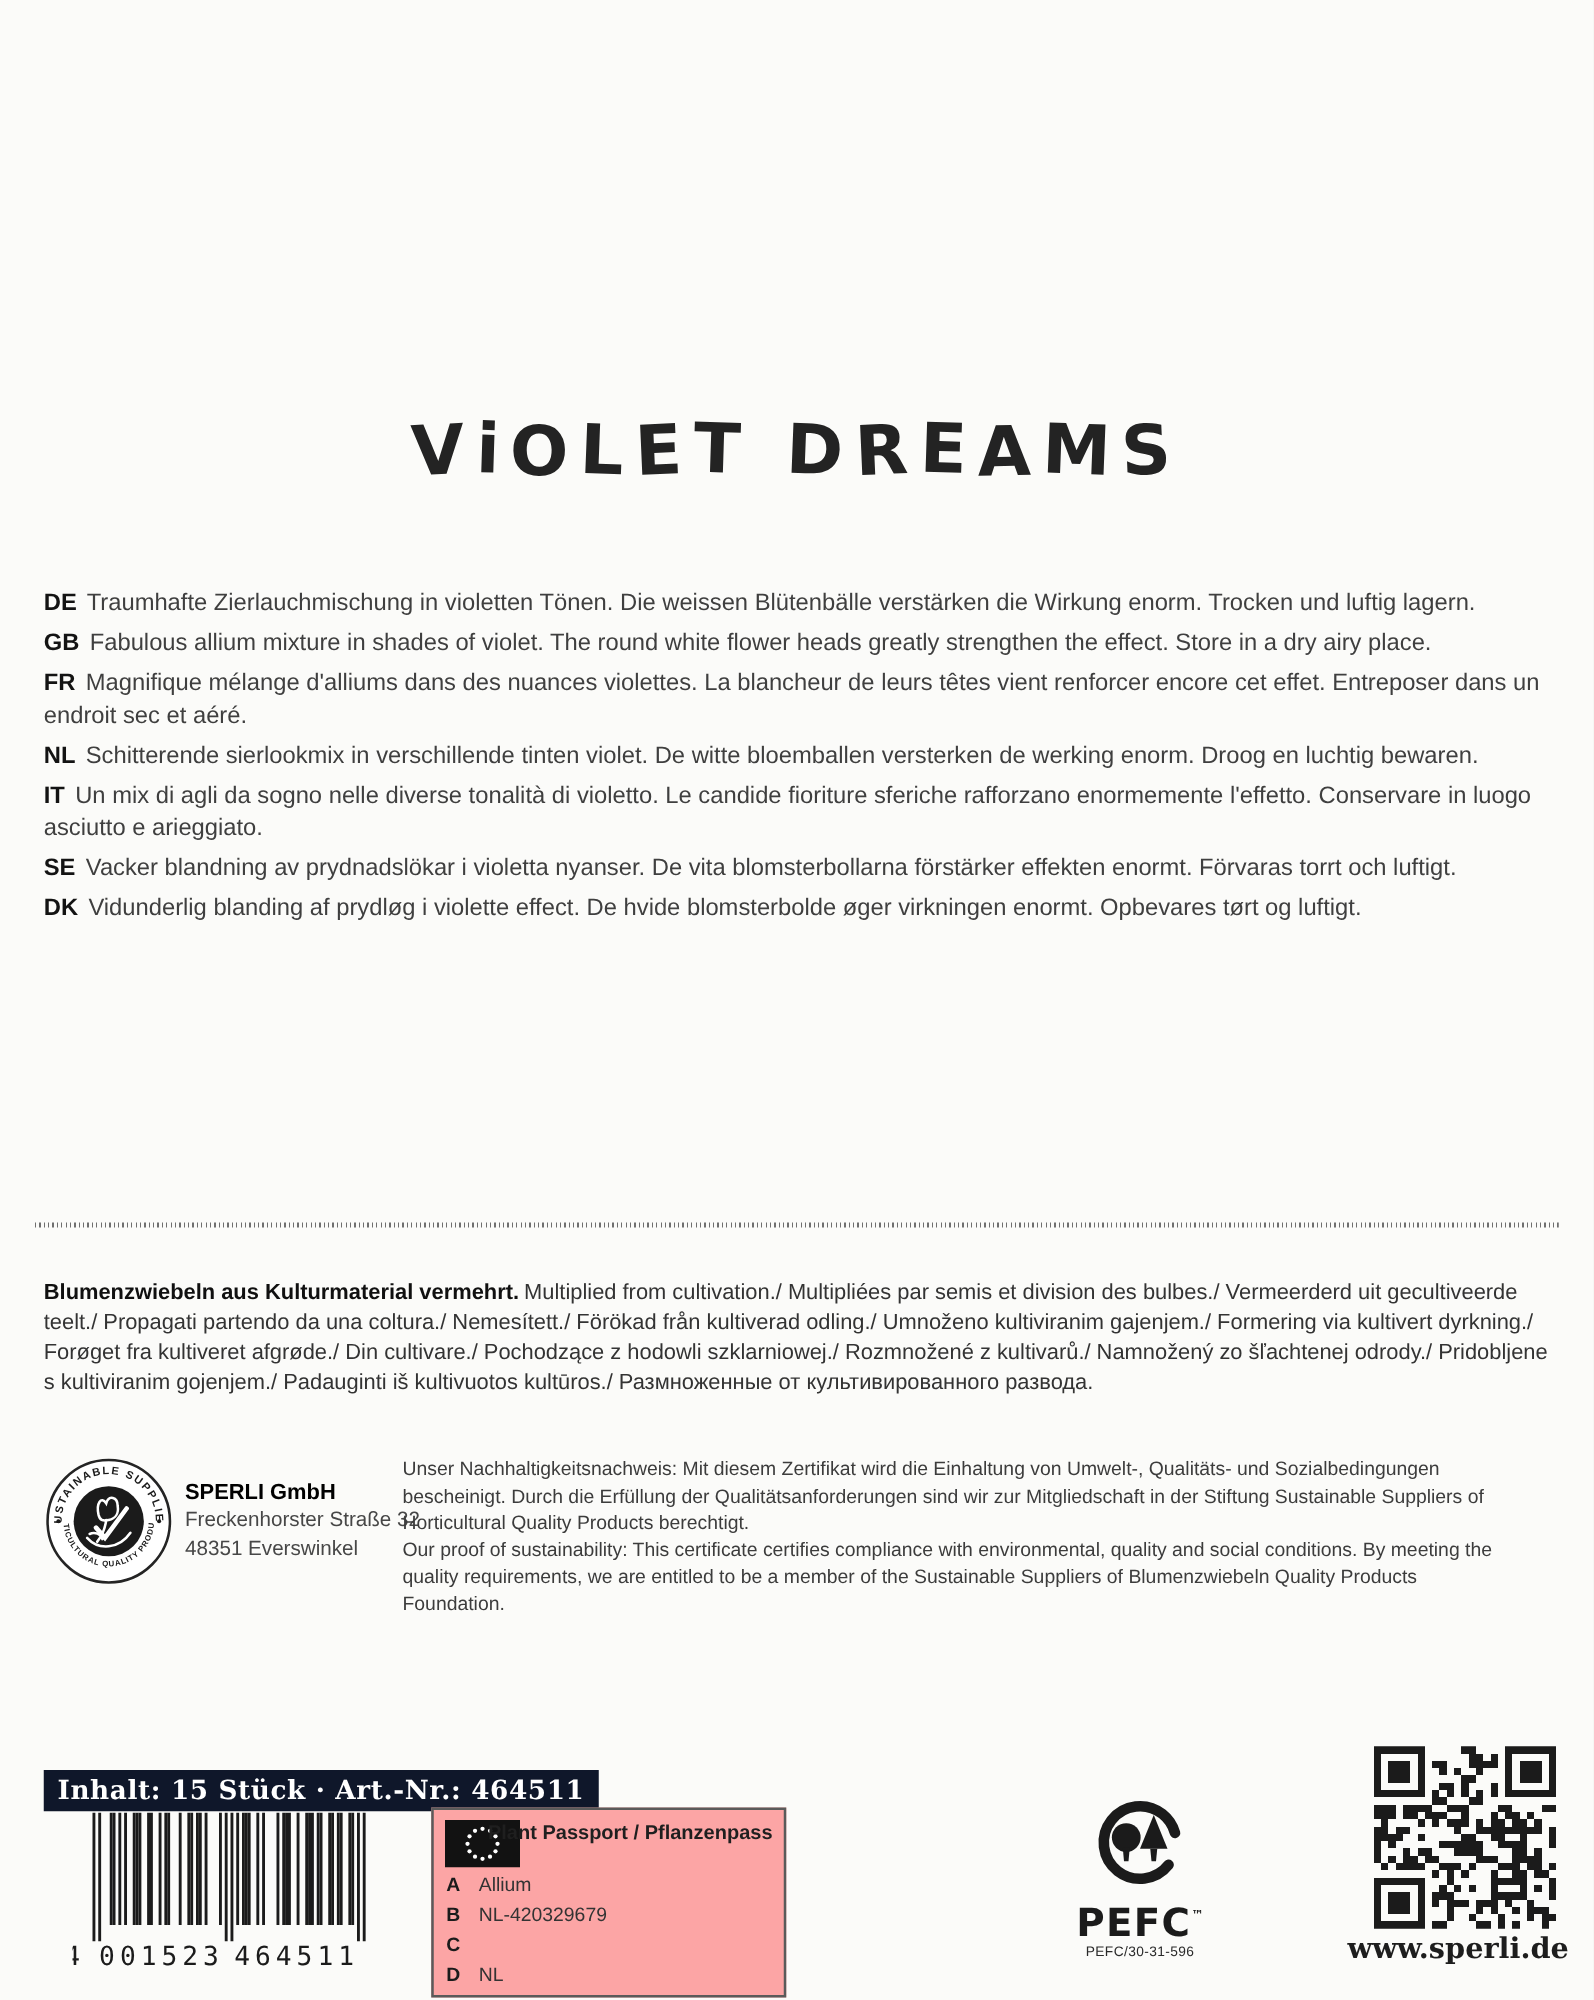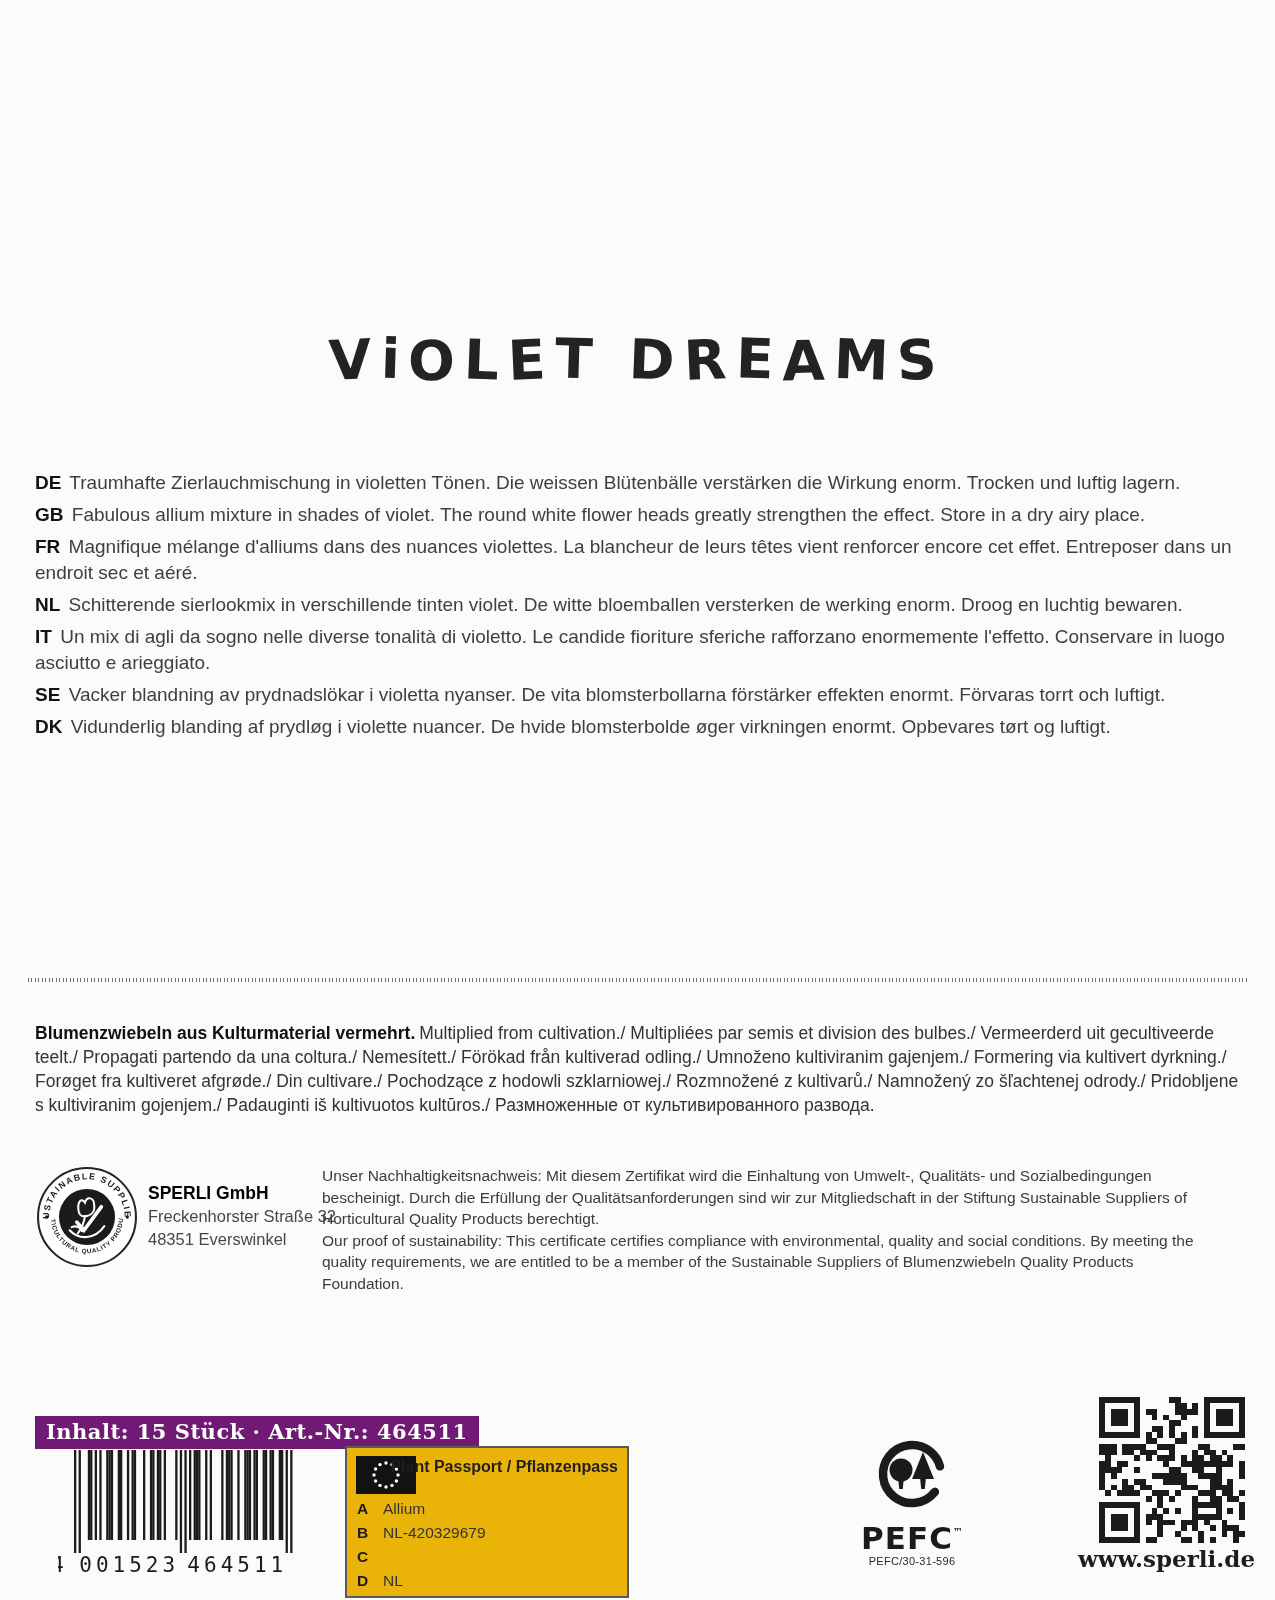--- a/index.html
+++ b/index.html
@@ -32,28 +32,28 @@
   .propagation b{color:#101010;padding-right:4px;}
 
   
   .badge{position:absolute;left:36px;top:1166px;}
   .address{position:absolute;left:148px;top:1182px;font-size:16.5px;line-height:23px;color:#474747;}
   .address .name{font-weight:bold;font-size:17.5px;color:#000000;}
   .cert{position:absolute;left:322px;top:1165px;width:878px;font-size:15.5px;line-height:21.5px;color:#3c3c3c;}
   .cert p{margin:0;}
 
   
-  .content-bar{position:absolute;left:35px;top:1416px;background:#701a75;color:#fff;
+  .content-bar{position:absolute;left:35px;top:1416px;background:#0f172a;color:#fff;
                font-family:"DejaVu Serif",serif;font-weight:bold;font-size:21px;
                padding:3px 11px 5px 11px;letter-spacing:0.5px;}
   .barcode{position:absolute;left:58px;top:1450px;}
   .barcode text{font-family:"DejaVu Sans Mono",monospace;font-size:21px;fill:#1b1b1b;letter-spacing:4px;}
 
   .passport{position:absolute;left:345px;top:1446px;width:284px;height:152px;
-            border:2px solid #5a5a5a;background:#eab308;box-sizing:border-box;}
+            border:2px solid #5a5a5a;background:#fca5a5;box-sizing:border-box;}
   .pp-flag{position:absolute;left:9px;top:8px;}
   .pp-title{position:absolute;right:9px;top:10px;font-weight:bold;font-size:16px;color:#1f1f1f;}
   .pp-rows{position:absolute;left:10px;top:52px;right:8px;}
   .pp-row{display:flex;height:24px;font-size:15.5px;color:#333;}
   .pp-row .k{font-weight:bold;width:26px;color:#1b1b1b;}
 
   .pefc{position:absolute;left:850px;top:1437px;width:124px;text-align:center;color:#1b1b1b;}
   .pefc-name{font-family:"DejaVu Sans",sans-serif;font-weight:800;font-size:31px;letter-spacing:1px;line-height:30px;}
   .pefc-name sup{font-size:10px;vertical-align:14px;letter-spacing:0;}
   .pefc-code{font-size:11px;margin-top:2px;letter-spacing:0.3px;color:#2a2a2a;}
@@ -69,21 +69,21 @@
 
   <div class="title"><span>V</span><span>i</span><span>O</span><span>L</span><span>E</span><span>T</span><span> </span><span>D</span><span>R</span><span>E</span><span>A</span><span>M</span><span>S</span></div>
 
   <div class="descs">
       <p class="desc"><b>DE</b><span> Traumhafte Zierlauchmischung  in violetten Tönen. Die weissen Blütenbälle verstärken die Wirkung enorm. Trocken und luftig lagern.</span></p>
       <p class="desc"><b>GB</b><span> Fabulous allium mixture in shades of violet. The round white flower heads greatly strengthen the effect. Store in a dry airy place.</span></p>
       <p class="desc"><b>FR</b><span> Magnifique mélange d'alliums dans des nuances violettes. La blancheur de leurs têtes vient renforcer encore cet effet. Entreposer dans un endroit sec et aéré.</span></p>
       <p class="desc"><b>NL</b><span> Schitterende sierlookmix in verschillende tinten violet. De witte bloemballen versterken de werking enorm. Droog en luchtig bewaren.</span></p>
       <p class="desc"><b>IT</b><span> Un mix di agli da sogno nelle diverse tonalità di violetto. Le candide fioriture sferiche rafforzano enormemente l'effetto. Conservare in luogo asciutto e arieggiato.</span></p>
       <p class="desc"><b>SE</b><span> Vacker blandning av prydnadslökar i violetta nyanser. De vita blomsterbollarna förstärker effekten enormt. Förvaras torrt och luftigt.</span></p>
-      <p class="desc"><b>DK</b><span> Vidunderlig blanding af prydløg i violette nuancer. De hvide blomsterbolde øger virkningen enormt. Opbevares tørt og luftigt.</span></p>
+      <p class="desc"><b>DK</b><span> Vidunderlig blanding af prydløg i violette effect. De hvide blomsterbolde øger virkningen enormt. Opbevares tørt og luftigt.</span></p>
     </div>
 
   <div class="divider"></div>
 
   <p class="propagation"><b>Blumenzwiebeln aus Kulturmaterial vermehrt.</b><span>Multiplied from cultivation./ Multipliées par semis et division des bulbes./ Vermeerderd uit gecultiveerde teelt./ Propagati partendo da una coltura./ Nemesített./ Förökad från kultiverad odling./ Umnoženo kultiviranim gajenjem./ Formering via kultivert dyrkning./ Forøget fra kultiveret afgrøde./ Din cultivare./ Pochodzące z hodowli szklarniowej./ Rozmnožené z kultivarů./ Namnožený zo šľachtenej odrody./ Pridobljene s kultiviranim gojenjem./ Padauginti iš kultivuotos kultūros./ Размноженные от культивированного развода.</span></p>
 
   <div class="badge">
     <svg width="102" height="102" viewBox="0 0 100 100">
       <circle cx="50" cy="50" r="48" fill="#fff" stroke="#242424" stroke-width="2"></circle>
       <circle cx="50" cy="50" r="27.5" fill="#1b1b1b"></circle>

